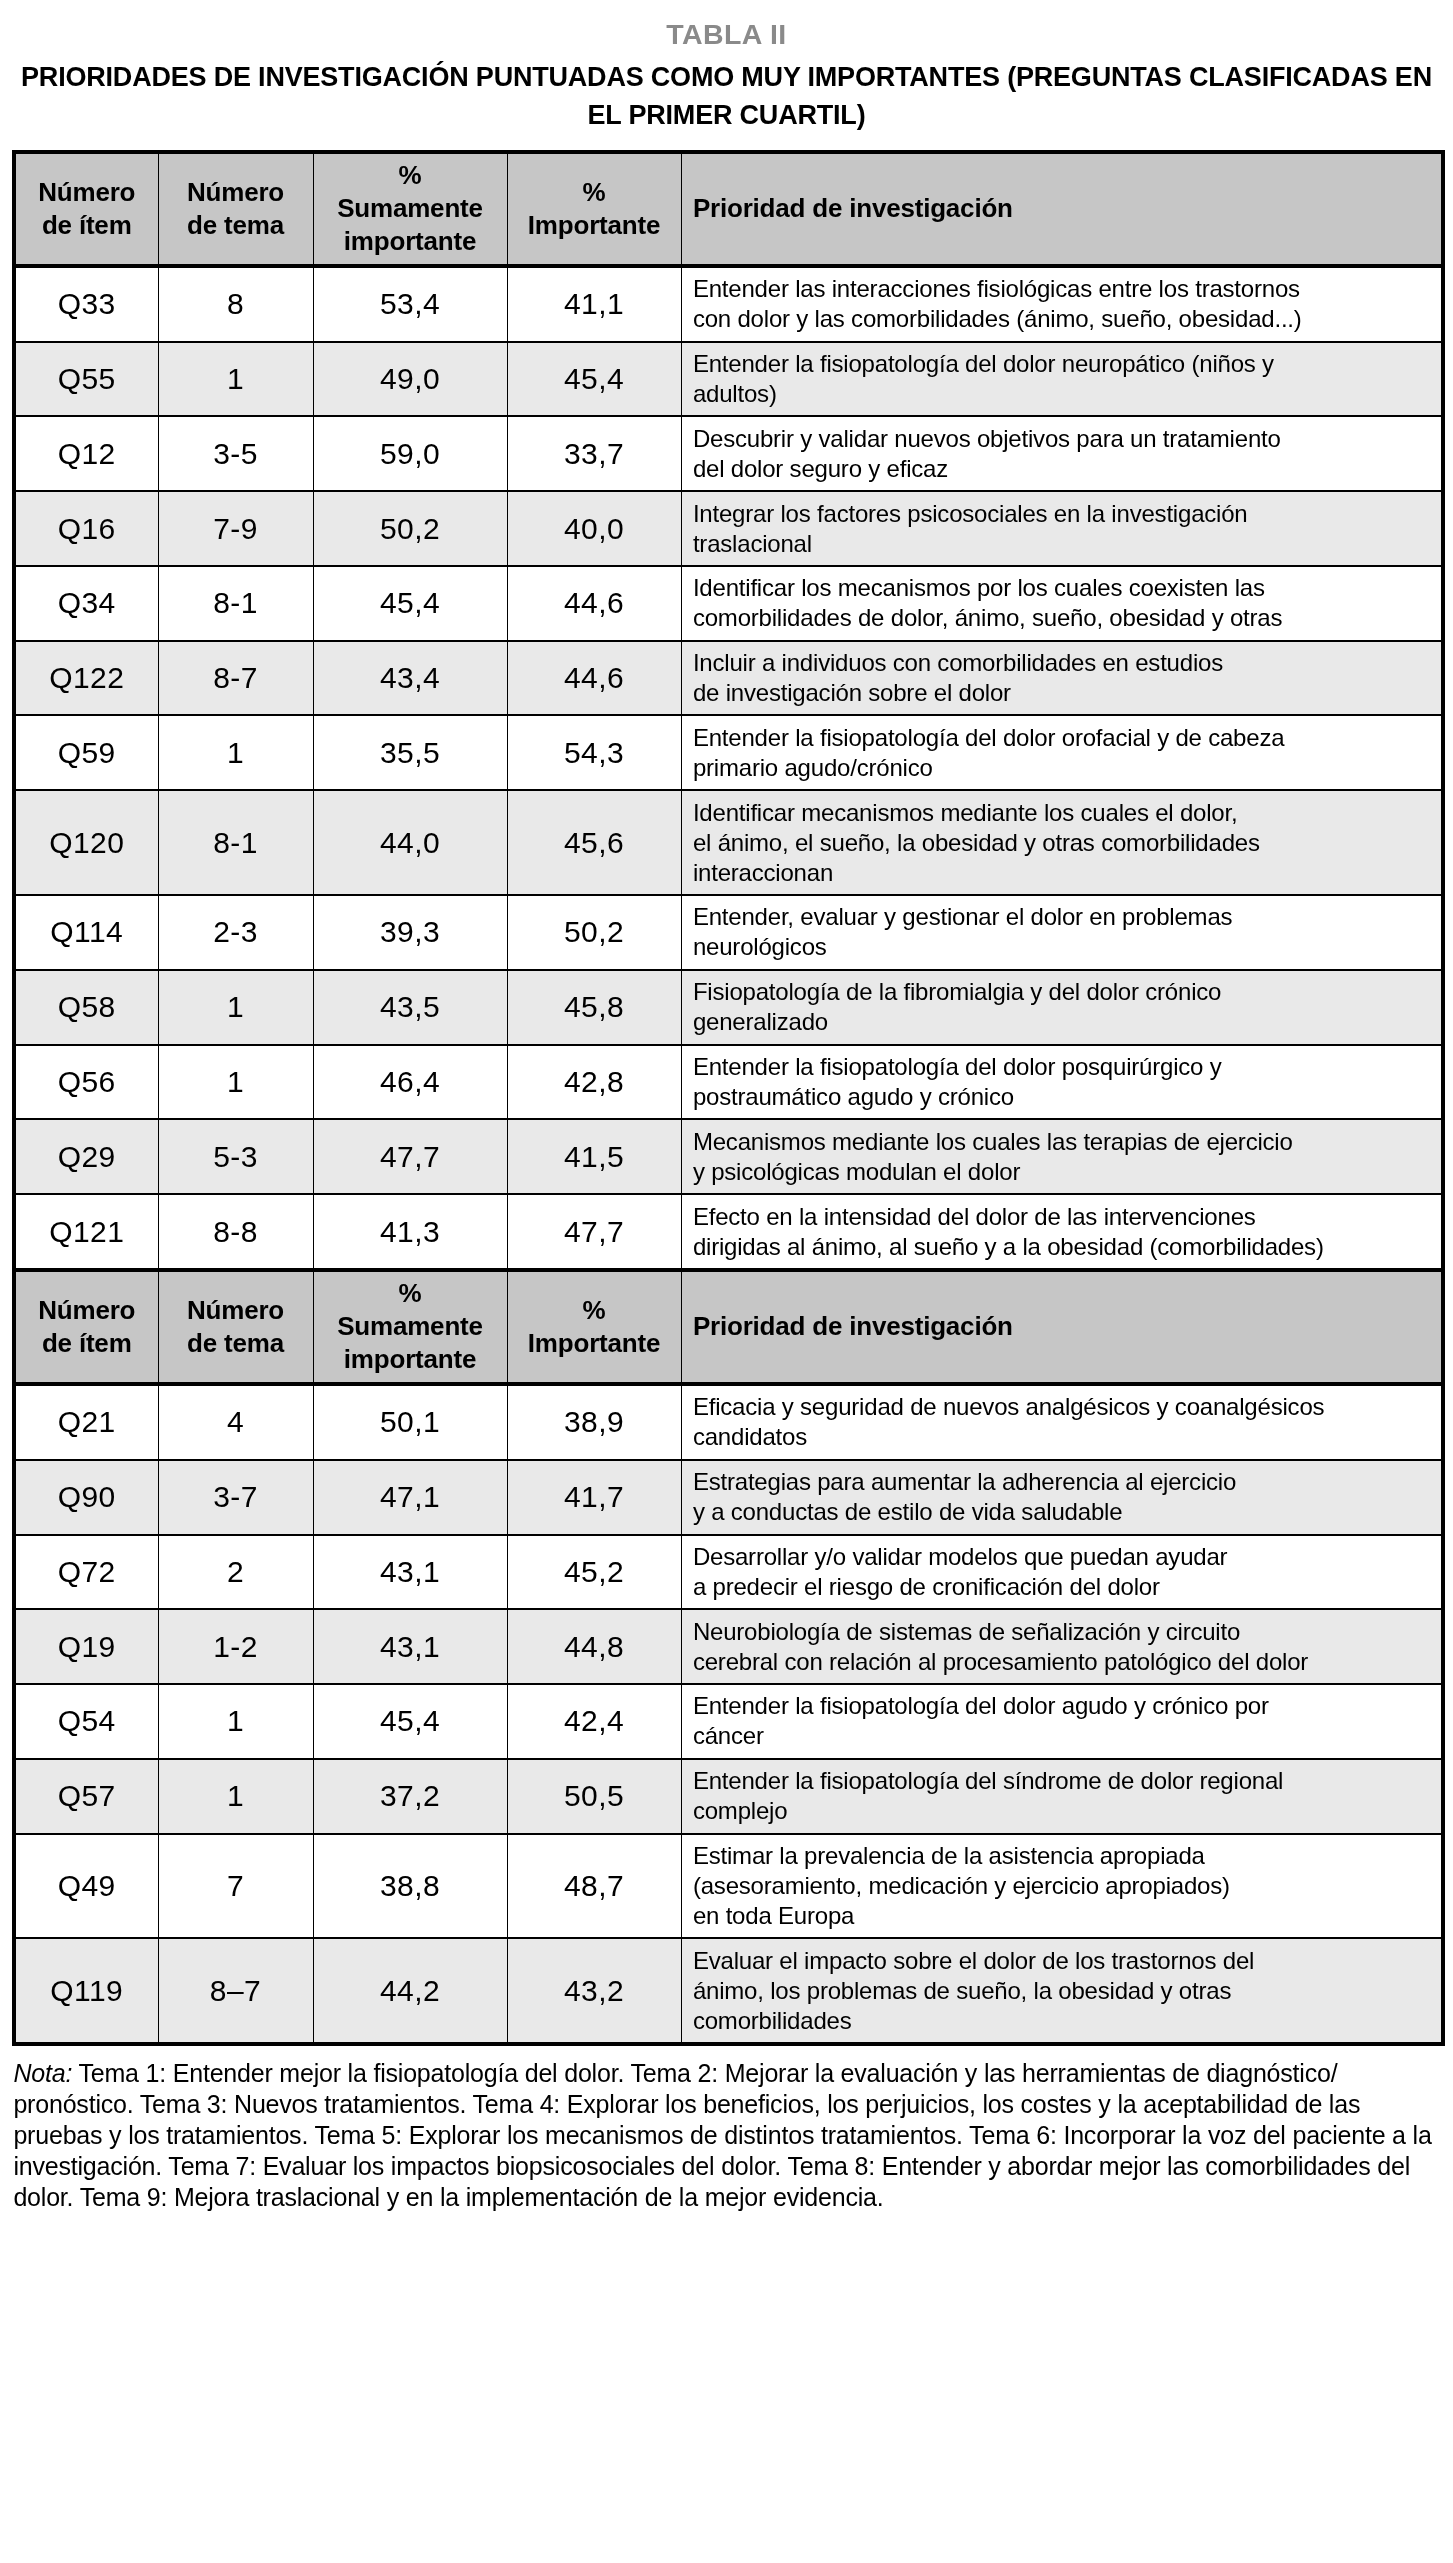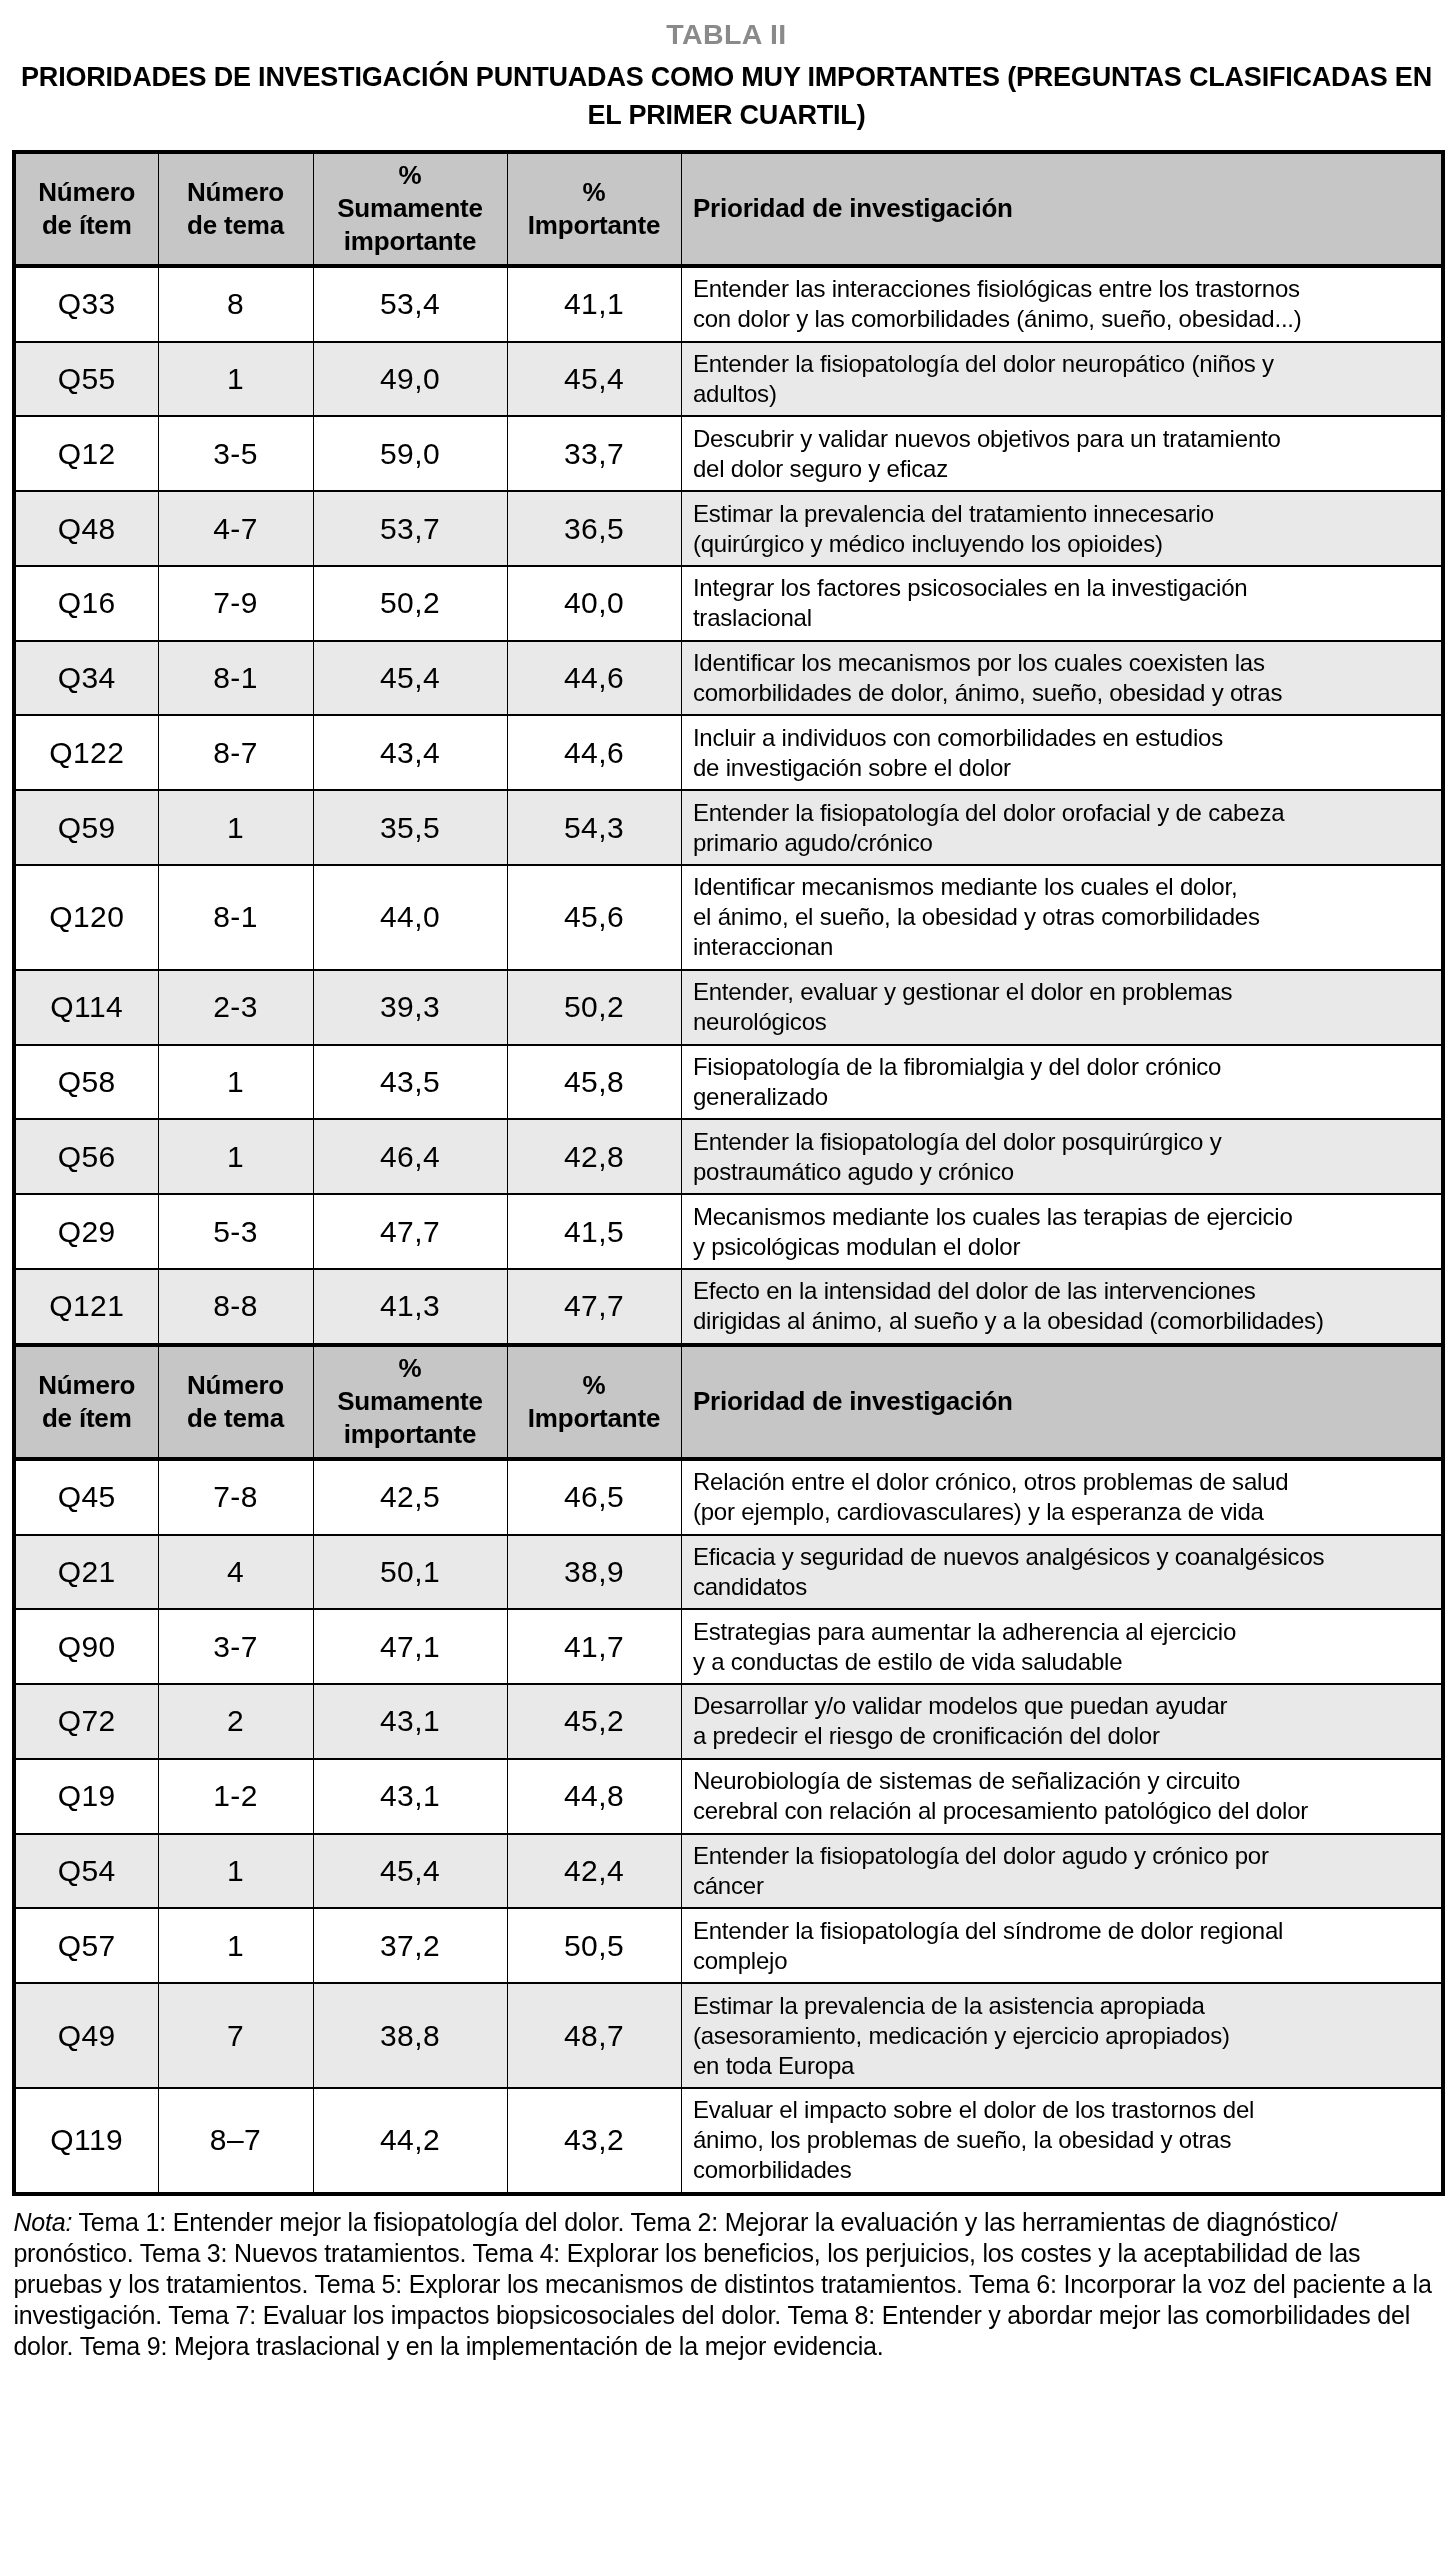--- a/index.html
+++ b/index.html
@@ -145,28 +145,20 @@
   </tr>
         <tr class="data-row">
     <td class="c-num">Q12</td>
     <td class="c-num">3-5</td>
     <td class="c-num">59,0</td>
     <td class="c-num">33,7</td>
     <td class="c-priority">Descubrir y validar nuevos objetivos para un tratamiento
 del dolor seguro y eficaz</td>
   </tr>
         <tr class="data-row">
-    <td class="c-num">Q48</td>
-    <td class="c-num">4-7</td>
-    <td class="c-num">53,7</td>
-    <td class="c-num">36,5</td>
-    <td class="c-priority">Estimar la prevalencia del tratamiento innecesario
-(quirúrgico y médico incluyendo los opioides)</td>
-  </tr>
-        <tr class="data-row">
     <td class="c-num">Q16</td>
     <td class="c-num">7-9</td>
     <td class="c-num">50,2</td>
     <td class="c-num">40,0</td>
     <td class="c-priority">Integrar los factores psicosociales en la investigación
 traslacional</td>
   </tr>
         <tr class="data-row">
     <td class="c-num">Q34</td>
     <td class="c-num">8-1</td>
@@ -247,28 +239,20 @@
 de ítem</th>
         <th class="c-num">Número
 de tema</th>
         <th class="c-num">%
 Sumamente
 importante</th>
         <th class="c-num">%
 Importante</th>
         <th class="c-priority">Prioridad de investigación</th>
       </tr>
-    <tr class="data-row">
-    <td class="c-num">Q45</td>
-    <td class="c-num">7-8</td>
-    <td class="c-num">42,5</td>
-    <td class="c-num">46,5</td>
-    <td class="c-priority">Relación entre el dolor crónico, otros problemas de salud
-(por ejemplo, cardiovasculares) y la esperanza de vida</td>
-  </tr>
         <tr class="data-row">
     <td class="c-num">Q21</td>
     <td class="c-num">4</td>
     <td class="c-num">50,1</td>
     <td class="c-num">38,9</td>
     <td class="c-priority">Eficacia y seguridad de nuevos analgésicos y coanalgésicos
 candidatos</td>
   </tr>
         <tr class="data-row">
     <td class="c-num">Q90</td>

